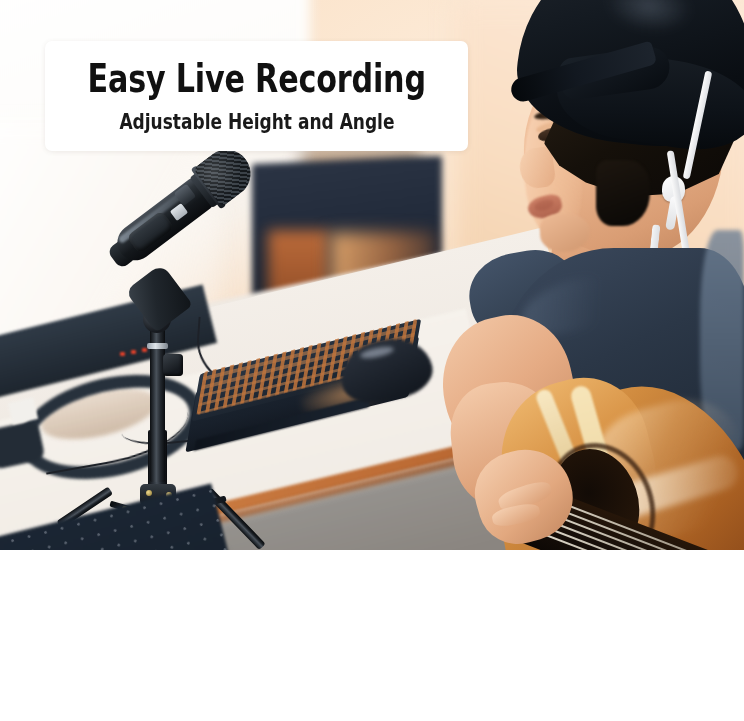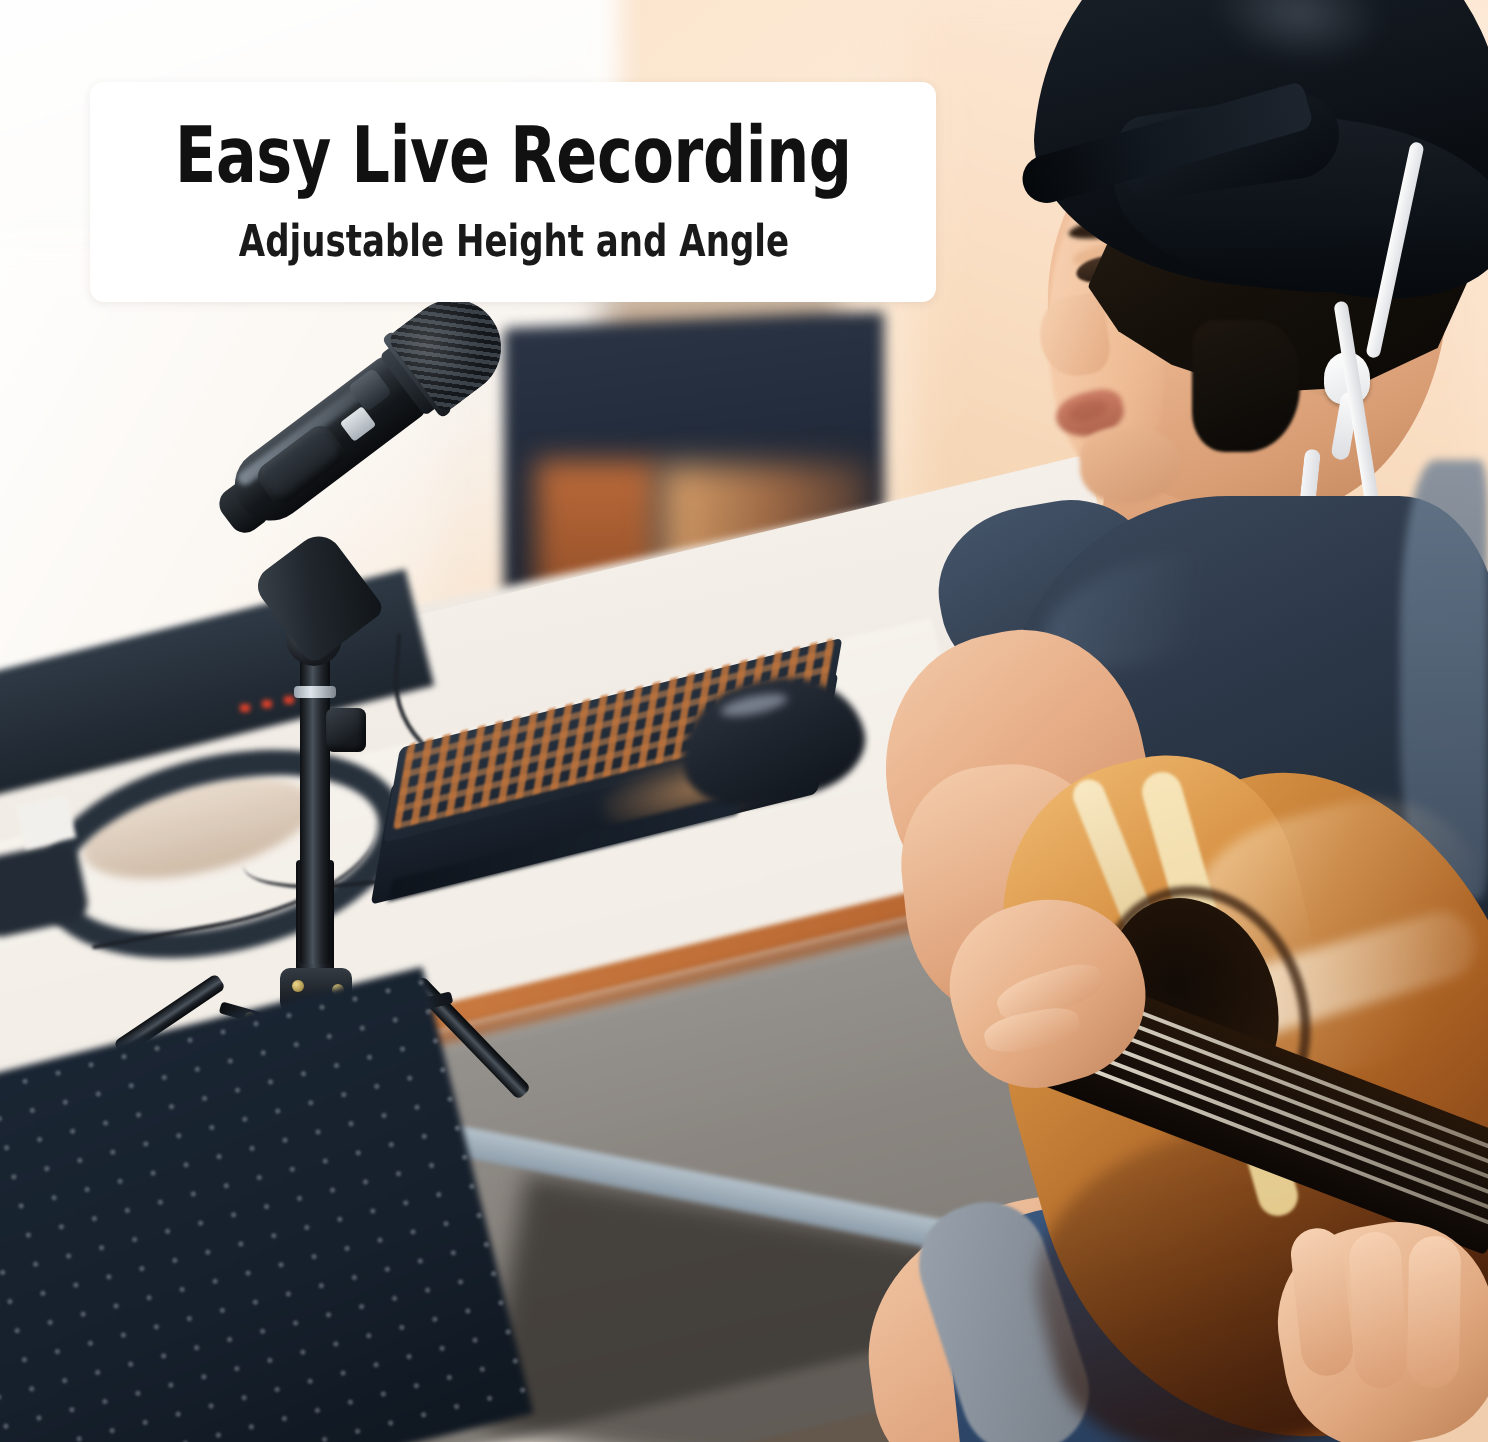--- a/index.html
+++ b/index.html
@@ -1,20 +1,20 @@
 <!DOCTYPE html>
 <html><head>
 <meta charset="utf-8">
 <style>
   html,body{margin:0;padding:0;background:#fff;}
   body{font-family:"Liberation Sans",sans-serif;}
 
   #scene{
     position:relative;
-    width:744px;height:721px;
+    width:744px;height:550px;
     overflow:hidden;
     background:#fbe6d2;
   }
 
   
   .wall-warm{
     position:absolute;inset:0;
     background:
       radial-gradient(120% 80% at 78% 18%, #fdeedd 0%, #fbe4cc 42%, #f6d9bd 72%, #efcdad 100%);
   }

